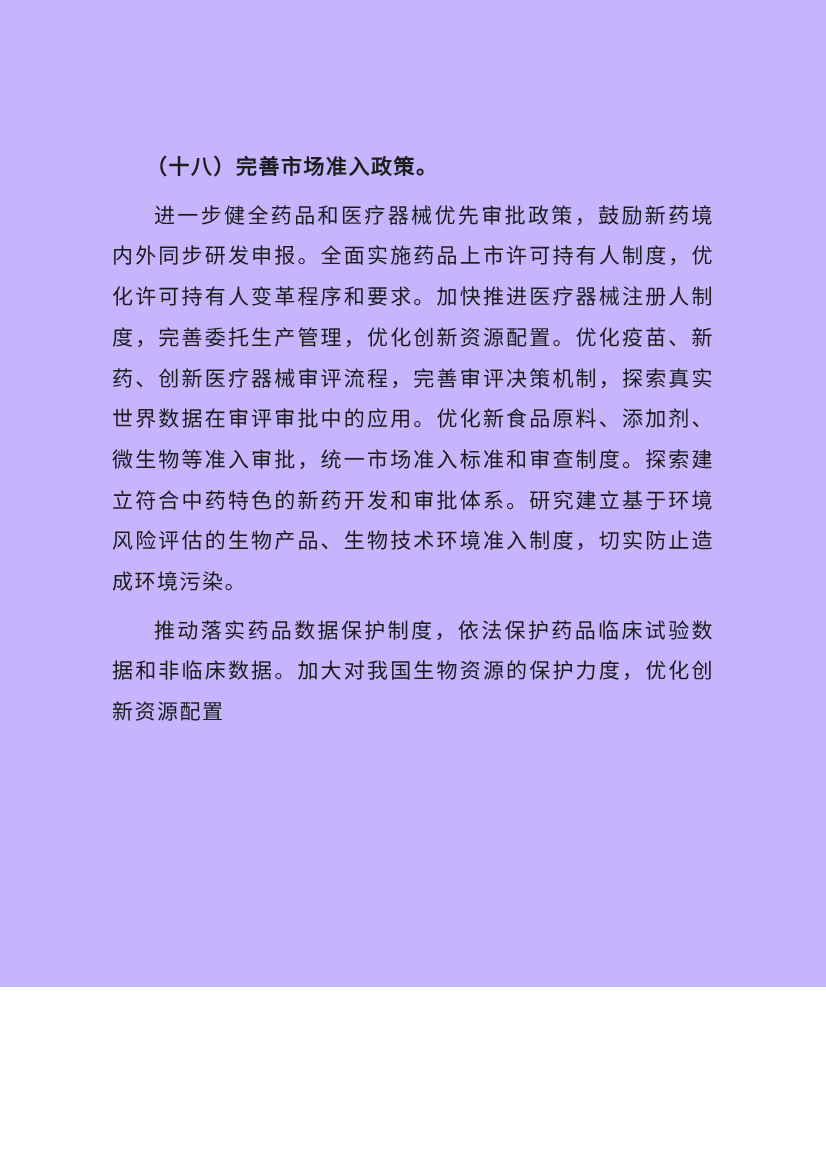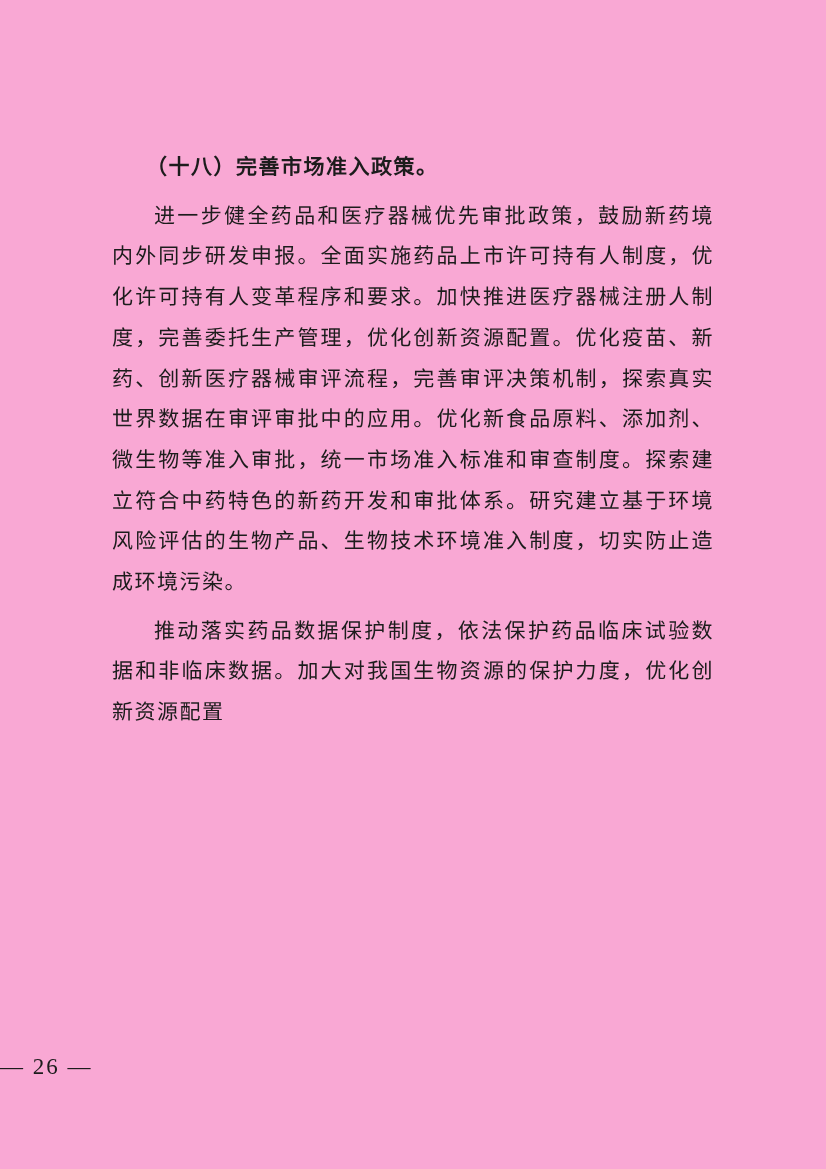--- a/index.html
+++ b/index.html
@@ -3,22 +3,22 @@
 <meta charset="utf-8">
 <style>
   html, body {
     margin: 0;
     padding: 0;
     background: #ffffff;
   }
   .page {
     position: relative;
     width: 826px;
-    height: 1169px;
-    background: #f9a8d4;
+    height: 987px;
+    background: #c4b5fd;
     overflow: hidden;
     font-family: "Liberation Serif", "DejaVu Serif", serif;
     color: #1c1c1c;
   }
   .content {
     position: absolute;
     left: 104px;
     top: 147px;
     width: 618px;
     font-size: 21px;

